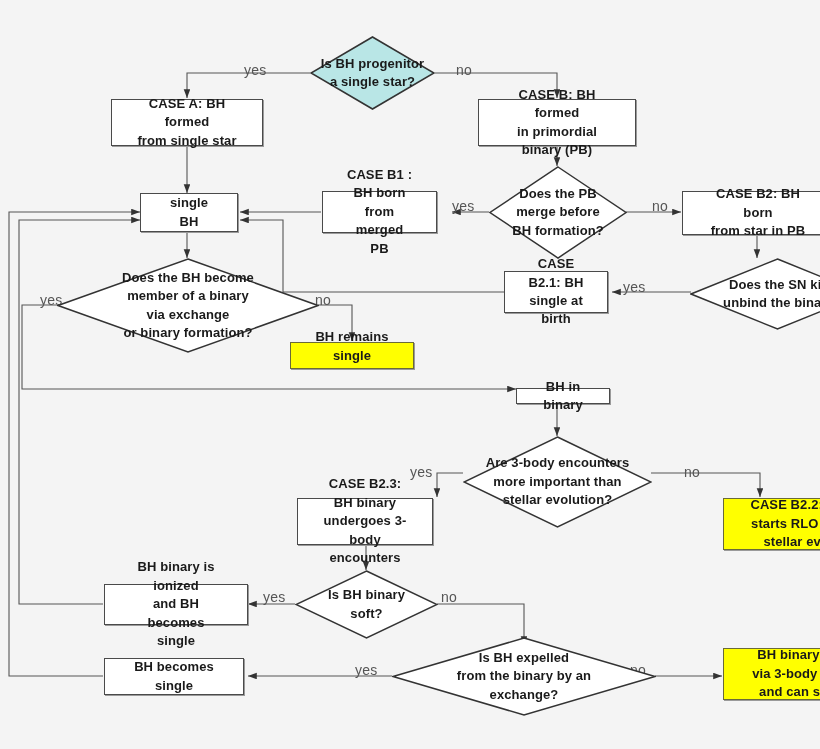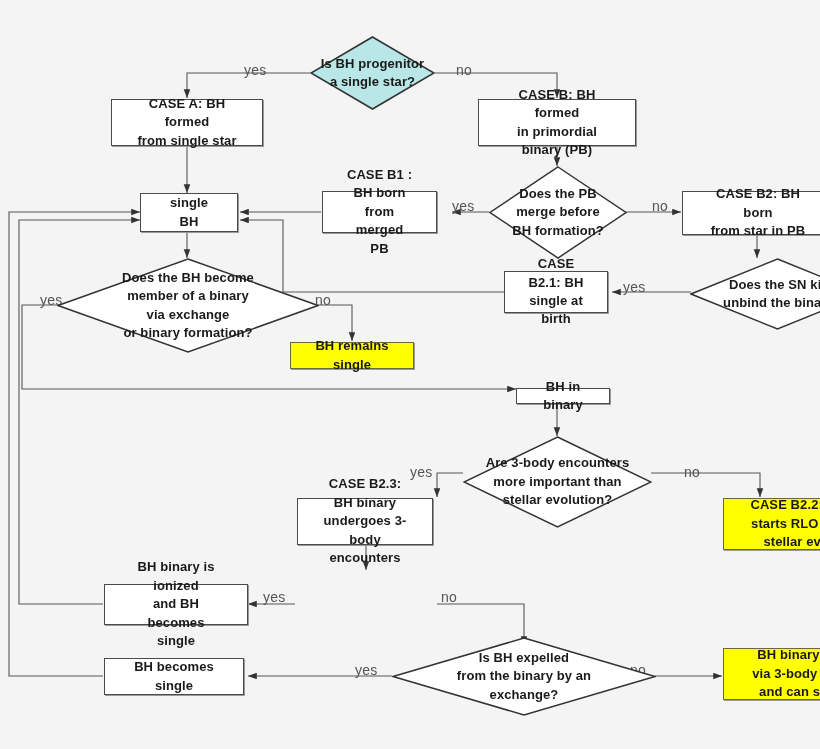--- a/index.html
+++ b/index.html
@@ -186,21 +186,21 @@
     <div class="dlabel">
       <div>Does the BH become</div>
       <div>member of a binary</div>
       <div>via exchange</div>
       <div>or binary formation?</div>
     </div>
   </div>
   <div class="edge-label" style="left:40px;top:292px;">yes</div>
   <div class="edge-label" style="left:315px;top:292px;">no</div>
 
-  <div class="node box yellow" style="left:290px;top:342px;width:124px;height:27px;">
+  <div class="node box yellow" style="left:290px;top:342px;width:124px;height:27px;align-items:flex-end;">
     <div>BH remains  single</div>
   </div>
 
   <div class="node box" style="left:516px;top:388px;width:94px;height:16px;">
     <div>BH in binary</div>
   </div>
 
   <div class="node diamond" style="left:463px;top:436px;width:189px;height:92px;">
     <svg class="dshape" viewBox="0 0 189 92" preserveAspectRatio="none">
       <polygon points="94.5,1 188,46 94.5,91 1,46" fill="#ffffff" stroke="#333" stroke-width="1.5"></polygon>
@@ -223,20 +223,29 @@
   </div>
 
   <div class="node box yellow" style="left:723px;top:498px;width:150px;height:52px;">
     <div>
       <div>CASE B2.2: BH</div>
       <div>starts RLO bec</div>
       <div>stellar evol</div>
     </div>
   </div>
 
+  <div class="node diamond" style="left:295px;top:570px;width:143px;height:69px;">
+    <svg class="dshape" viewBox="0 0 143 69" preserveAspectRatio="none">
+      <polygon points="71.5,1 142,34.5 71.5,68 1,34.5" fill="#ffffff" stroke="#333" stroke-width="1.5"></polygon>
+    </svg>
+    <div class="dlabel">
+      <div>Is BH binary</div>
+      <div>soft?</div>
+    </div>
+  </div>
   <div class="edge-label" style="left:263px;top:589px;">yes</div>
   <div class="edge-label" style="left:441px;top:589px;">no</div>
 
   <div class="node box" style="left:104px;top:584px;width:144px;height:41px;justify-content:center;">
     <div>
       <div>BH binary is ionized</div>
       <div>and BH becomes single</div>
     </div>
   </div>
 

